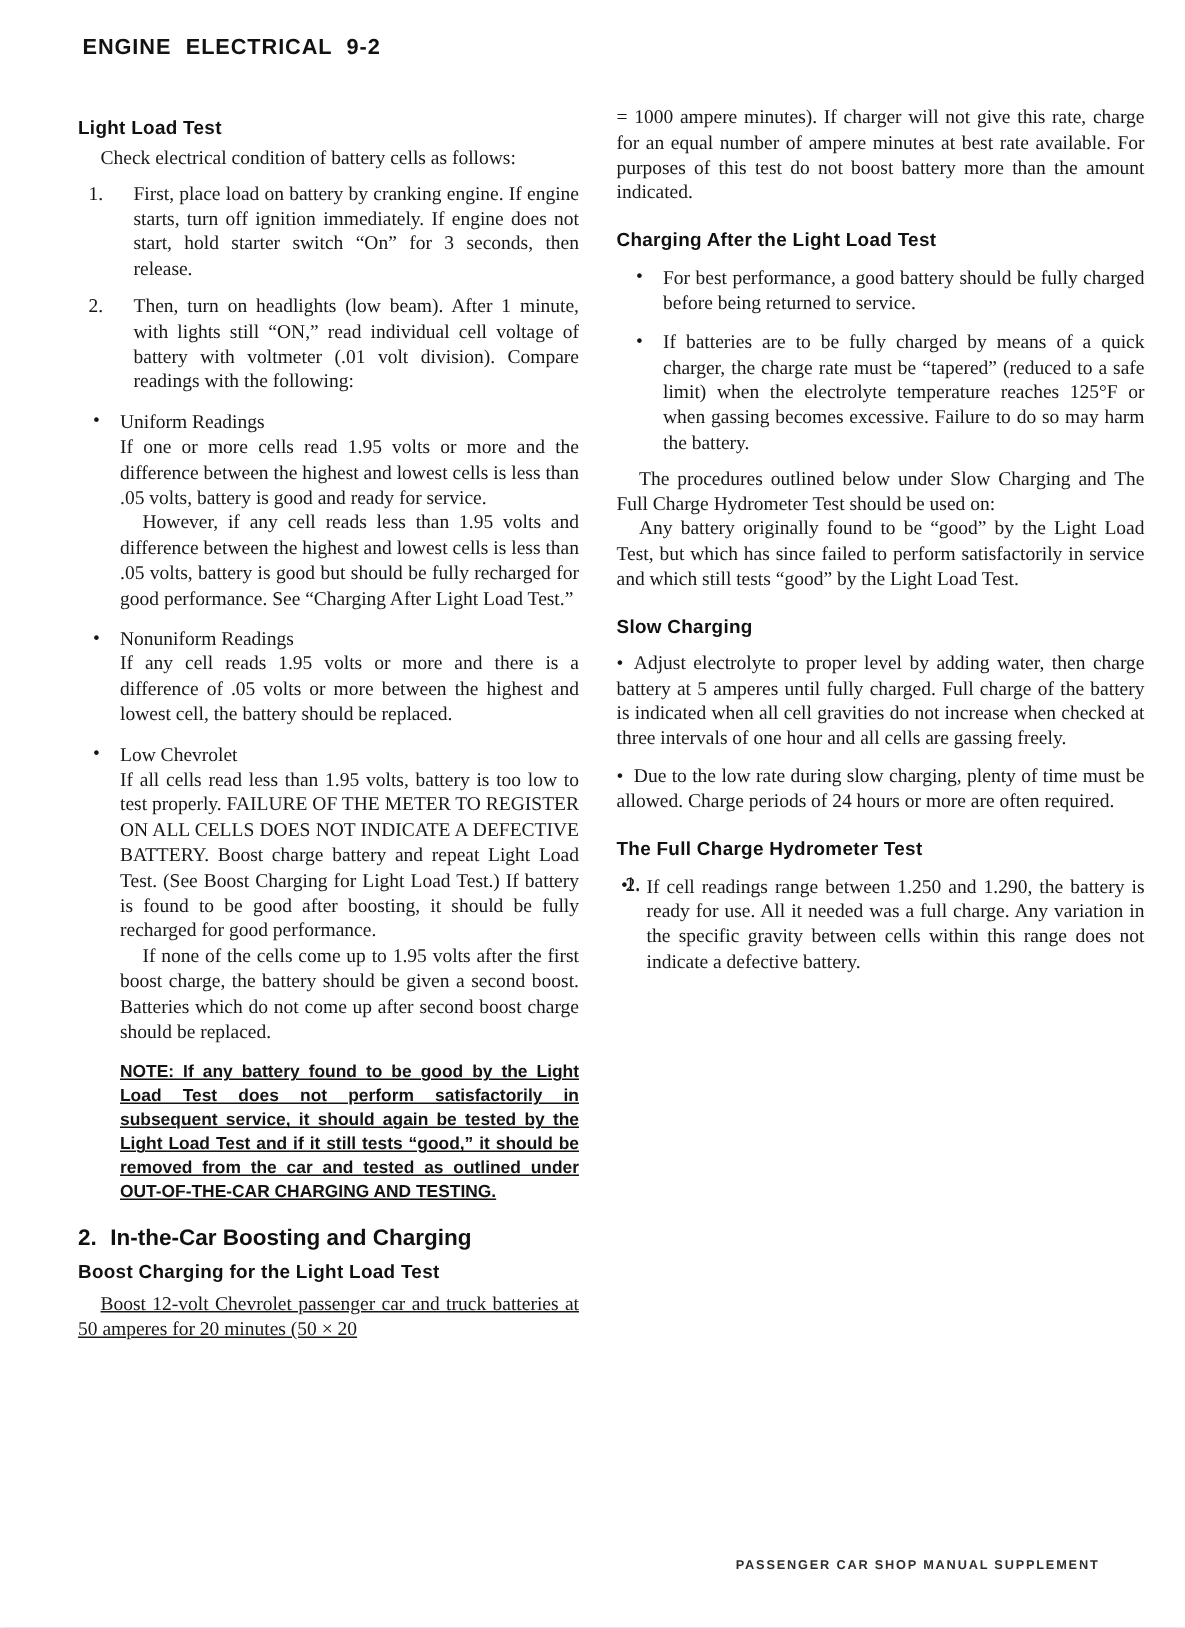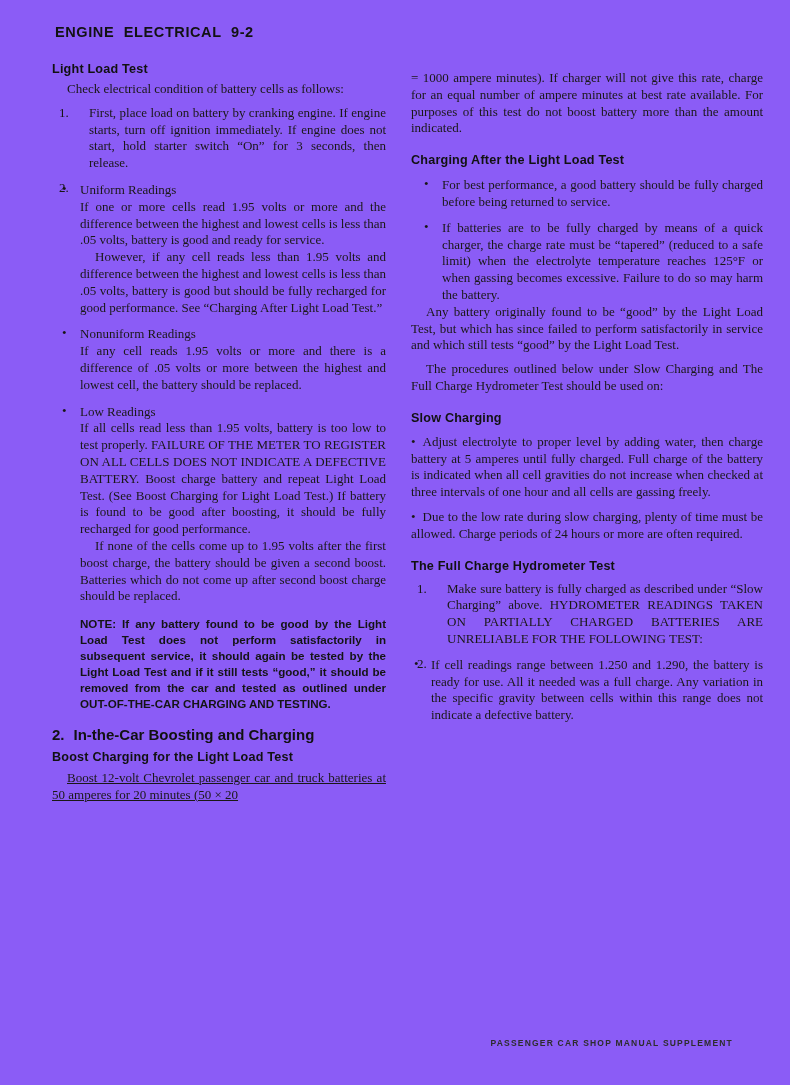--- a/index.html
+++ b/index.html
@@ -1,28 +1,28 @@
 <!DOCTYPE html>
 <html><head>
 <meta charset="utf-8">
 <style>
   html,body{margin:0;padding:0;}
   body{background:#e8e8e8;}
   .page{
     position:relative;width:790px;height:1085px;margin:0 auto;
-    background:#8b5cf6;color:#171513;overflow:hidden;
+    background:#ffffff;color:#171513;overflow:hidden;
     box-shadow:0 0 4px rgba(0,0,0,.25);
   }
   .running-head{
     position:absolute;left:55px;top:24px;
     font:bold 14.5px/17px "Liberation Sans",sans-serif;
     letter-spacing:.6px;word-spacing:5px;color:#121212;
   }
   .col{position:absolute;top:0;}
-  .col-left{left:52px;top:62px;width:334px;}
+  .col-left{left:52px;top:78px;width:334px;}
   .col-right{left:411px;top:70px;width:352px;}
   .p{
     margin:0;text-align:justify;
     font:13px/16.8px "Liberation Serif",serif;color:#1a1816;
   }
   .ind{text-indent:15px;}
   .subhead{
     margin:0;font:bold 12.6px/15px "Liberation Sans",sans-serif;
     letter-spacing:.2px;color:#111;
   }
@@ -36,21 +36,21 @@
   .num-item.r .mark{left:6px;}
   .bullet-item{position:relative;padding-left:28px;}
   .bullet-item .mark{position:absolute;left:10px;top:-1px;font:13px/16.8px "Liberation Serif",serif;}
   .bullet-item.rb{padding-left:31px;}
   .bullet-item.rb .mark{left:13px;}
   .bullet-item.tight{padding-left:20px;}
   .bullet-item.tight .mark{left:3px;}
   .imark{margin-right:7px;}
   .note{
     margin:11px 0 0 28px;text-align:justify;
-    font:bold 11.6px/16px "Liberation Sans",sans-serif;color:#141414;
+    font:bold 11.6px/16px "Liberation Sans",sans-serif;color:#141414;text-decoration:underline;
   }
   .caution{
     margin:10px 0 0 31px;text-align:justify;
     font:bold italic 11.6px/16.5px "Liberation Sans",sans-serif;color:#141414;
   }
   .footer{
     position:absolute;right:57px;top:1038px;
     font:bold 8.5px/10px "Liberation Sans",sans-serif;
     letter-spacing:1.2px;color:#2d2d2d;
   }
@@ -70,38 +70,39 @@
   <div class="col col-left">
     <h3 class="subhead">Light Load Test</h3>
     <p class="p ind mt4">Check electrical condition of battery cells as follows:</p>
 
     <div class="num-item mt7">
       <span class="mark">1.</span>
       <p class="p">First, place load on battery by cranking engine. If engine starts, turn off ignition immediately. If engine does not start, hold starter switch “On” for 3 seconds, then release.</p>
     </div>
     <div class="num-item mt8">
       <span class="mark">2.</span>
+      <p class="p">Then, turn on headlights (low beam). After 1 minute, with lights still “ON,” read individual cell voltage of battery with voltmeter (.01 volt division). Compare readings with the following:</p>
     </div>
 
     <div class="bullet-item mt10">
       <span class="mark">•</span>
       <p class="p">Uniform Readings</p>
       <p class="p">If one or more cells read 1.95 volts or more and the difference between the highest and lowest cells is less than .05 volts, battery is good and ready for service.</p>
       <p class="p ind">However, if any cell reads less than 1.95 volts and difference between the highest and lowest cells is less than .05 volts, battery is good but should be fully recharged for good performance. See “Charging After Light Load Test.”</p>
     </div>
 
     <div class="bullet-item mt10">
       <span class="mark">•</span>
       <p class="p">Nonuniform Readings</p>
       <p class="p">If any cell reads 1.95 volts or more and there is a difference of .05 volts or more between the highest and lowest cell, the battery should be replaced.</p>
     </div>
 
     <div class="bullet-item mt10">
       <span class="mark">•</span>
-      <p class="p">Low Readings</p>
+      <p class="p">Low Chevrolet</p>
       <p class="p">If all cells read less than 1.95 volts, battery is too low to test properly. FAILURE OF THE METER TO REGISTER ON ALL CELLS DOES NOT INDICATE A DEFECTIVE BATTERY. Boost charge battery and repeat Light Load Test. (See Boost Charging for Light Load Test.) If battery is found to be good after boosting, it should be fully recharged for good performance.</p>
       <p class="p ind">If none of the cells come up to 1.95 volts after the first boost charge, the battery should be given a second boost. Batteries which do not come up after second boost charge should be replaced.</p>
     </div>
 
     <p class="note">NOTE: If any battery found to be good by the Light Load Test does not perform satisfactorily in subsequent service, it should again be tested by the Light Load Test and if it still tests “good,” it should be removed from the car and tested as outlined under OUT-OF-THE-CAR CHARGING AND TESTING.</p>
 
     <h2 class="sechead mt14">
       <span class="secnum">2.</span><span>In-the-Car Boosting and Charging</span>
     </h2>
     <h3 class="subhead mt6">Boost Charging for the Light Load Test</h3>
@@ -115,34 +116,33 @@
 
     <div class="bullet-item rb mt9">
       <span class="mark">•</span>
       <p class="p">For best performance, a good battery should be fully charged before being returned to service.</p>
     </div>
     <div class="bullet-item rb mt9">
       <span class="mark">•</span>
       <p class="p">If batteries are to be fully charged by means of a quick charger, the charge rate must be “tapered” (reduced to a safe limit) when the electrolyte temperature reaches 125°F or when gassing becomes excessive. Failure to do so may harm the battery.</p>
     </div>
 
+    <p class="p ind mt7">The procedures outlined below under Slow Charging and The Full Charge Hydrometer Test should be used on:</p>
     <p class="p ind">Any battery originally found to be “good” by the Light Load Test, but which has since failed to perform satisfactorily in service and which still tests “good” by the Light Load Test.</p>
-    <p class="p ind mt7">The procedures outlined below under Slow Charging and The Full Charge Hydrometer Test should be used on:</p>
 
 
     <h3 class="subhead mt12">Slow Charging</h3>
 
     <p class="p mt8"><span class="imark">•</span><span>Adjust electrolyte to proper level by adding water, then charge battery at 5 amperes until fully charged. Full charge of the battery is indicated when all cell gravities do not increase when checked at three intervals of one hour and all cells are gassing freely.</span></p>
     <p class="p mt8"><span class="imark">•</span><span>Due to the low rate during slow charging, plenty of time must be allowed. Charge periods of 24 hours or more are often required.</span></p>
 
     <h3 class="subhead mt12">The Full Charge Hydrometer Test</h3>
 
     <div class="num-item r mt7">
       <span class="mark">1.</span>
-      <p class="p">Make sure battery is fully charged as described under “Slow Charging” above. HYDROMETER READINGS TAKEN ON PARTIALLY CHARGED BATTERIES ARE UNRELIABLE FOR THE FOLLOWING TEST:</p>
     </div>
     <div class="num-item r mt8">
       <span class="mark">2.</span>
     </div>
 
     <div class="bullet-item tight mt9">
       <span class="mark">•</span>
       <p class="p">If cell readings range between 1.250 and 1.290, the battery is ready for use. All it needed was a full charge. Any variation in the specific gravity between cells within this range does not indicate a defective battery.</p>
     </div>
   </div>

